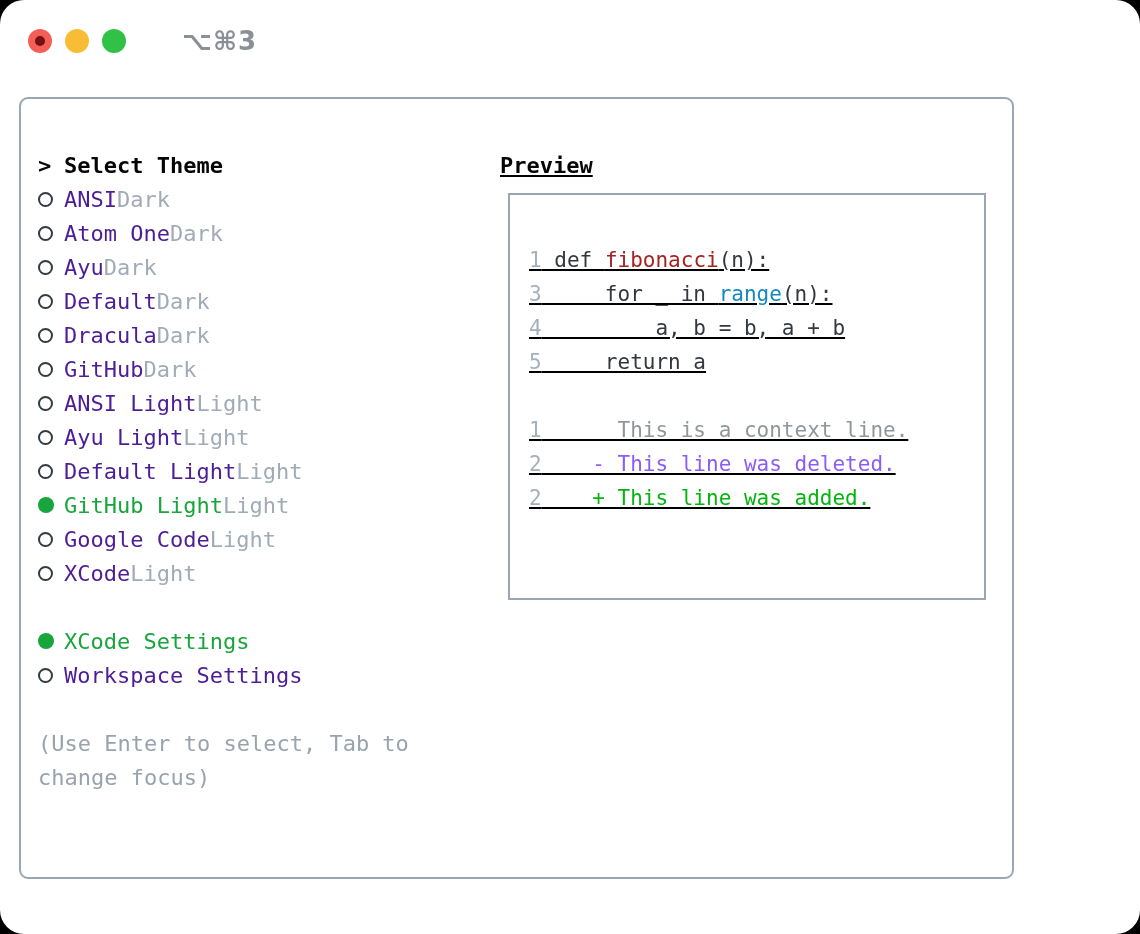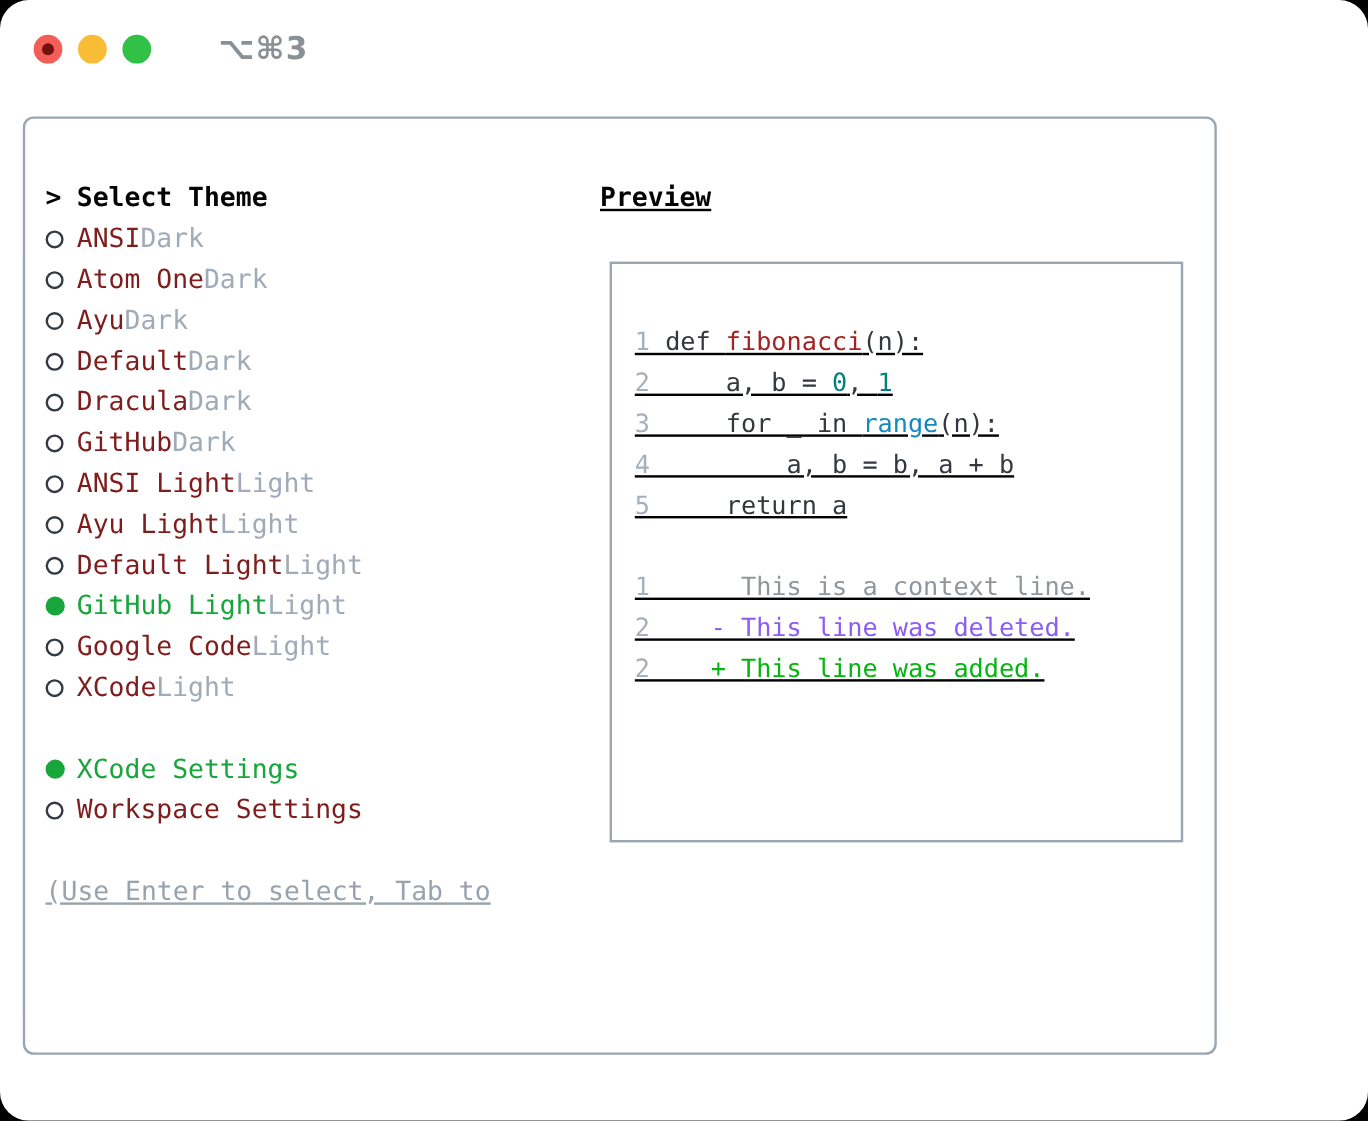--- a/index.html
+++ b/index.html
@@ -34,31 +34,31 @@
   .spacer { height:34px; }
   .marker { display:inline-flex; width:26px; align-items:center; color:#30363d; }
   .h { font-weight:bold; color:#050505;text-align:center; }
   .caret { font-weight:bold; color:#050505; }
 
   .left-col { width:462px; }
 
   .circle { width:15px; height:15px; border-radius:50%;
             border:2px solid #343a41; background:transparent; }
   .circle.sel { width:16px; height:16px; border:none; background:#18a53c; }
-  .label { color:#7f1d1d; }
+  .label { color:#4c1d95; }
   .label.sel { color:#18a53c; }
   .tag { color:#a0abb7; }
 
-  .help { margin-top:0; color:#98a3ae; font-size:22px;text-decoration:underline; }
+  .help { margin-top:0; color:#98a3ae; font-size:22px; }
   .help .row { color:#98a3ae; }
 
   
   .right-col { flex:1;text-decoration:underline; }
   .preview-box {
-    margin-top:36px; margin-left:8px; width:478px; height:484px;
+    margin-top:11px; margin-left:8px; width:478px; height:407px;
     border:2px solid #9aa6b2; background:#ffffff;
     padding:48px 0 0 19px; overflow:hidden;
   }
   .cline { height:34px; line-height:34px; white-space:pre; font-size:21px; }
   .gut { color:#a6b0bb; }
   .tok-plain    { color:#32383e; }
   .tok-title    { color:#a62121; }
   .tok-number   { color:#03807e; }
   .tok-builtin  { color:#1489c0; }
   .tok-context  { color:#8f969c;text-align:center; }
@@ -106,31 +106,31 @@
 
       <div id="apply-list">
           <div class="row"><span class="marker"><span class="circle sel"></span></span><span class="label sel">XCode Settings</span></div>
           <div class="row"><span class="marker"><span class="circle"></span></span><span class="label">Workspace Settings</span></div>
         </div>
 
       <div class="spacer"></div>
 
       <div class="help" id="help">
           <div class="row">(Use Enter to select, Tab to</div>
+          <div class="row">change focus)</div>
         </div>
     </div>
 
     <div class="right-col">
       <div class="row">
         <span class="h">Preview</span>
       </div>
       <div class="preview-box">
         <div id="code">
             <div class="cline"><span class="gut">1</span><span class="tok-plain"> def </span><span class="tok-title">fibonacci</span><span class="tok-plain">(n):</span></div>
-            <div class="cline"><span class="gut">2</span><span class="tok-plain">     a, b = </span><span class="tok-number">0</span><span class="tok-plain">, </span><span class="tok-number">1</span></div>
             <div class="cline"><span class="gut">3</span><span class="tok-plain">     for _ in </span><span class="tok-builtin">range</span><span class="tok-plain">(n):</span></div>
             <div class="cline"><span class="gut">4</span><span class="tok-plain">         a, b = b, a + b</span></div>
             <div class="cline"><span class="gut">5</span><span class="tok-plain">     return a</span></div>
             <div class="cline"><span class="gut"></span></div>
             <div class="cline"><span class="gut">1</span><span class="tok-context">      This is a context line.</span></div>
             <div class="cline"><span class="gut">2</span><span class="tok-deletion">    - This line was deleted.</span></div>
             <div class="cline"><span class="gut">2</span><span class="tok-addition">    + This line was added.</span></div>
           </div>
       </div>
     </div>

